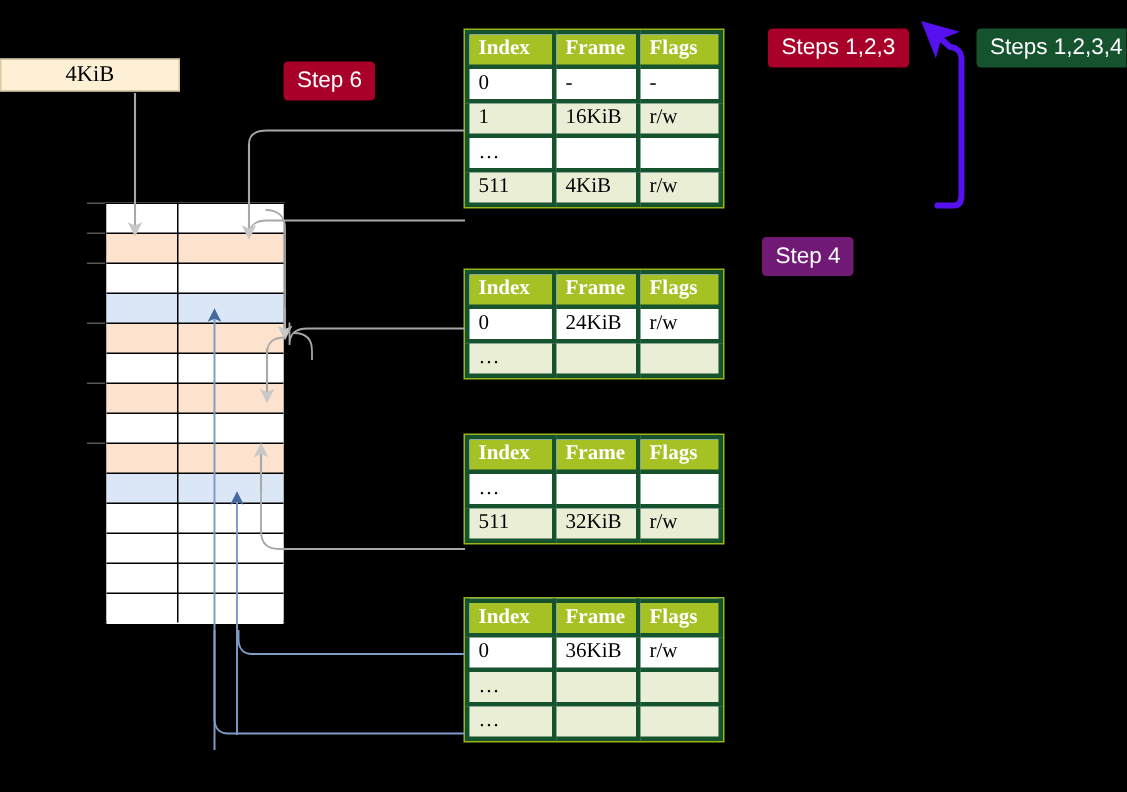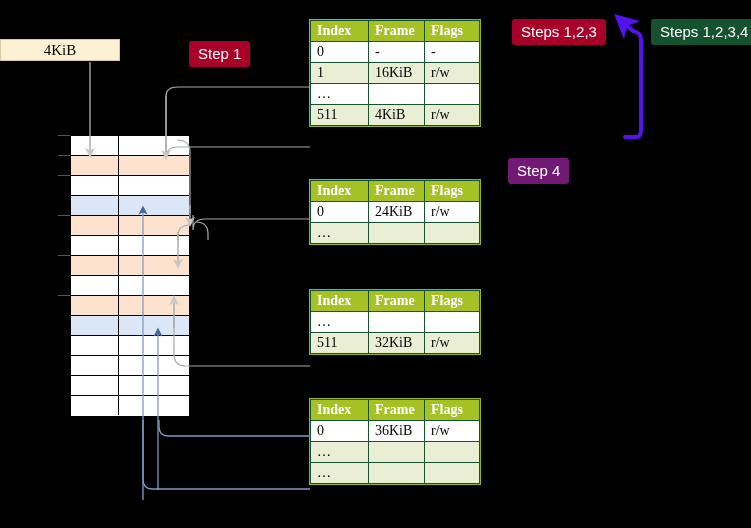--- a/index.html
+++ b/index.html
@@ -82,21 +82,21 @@
   .pt {
     position: absolute;
     border-collapse: collapse;
     background: #ffffff;
     font-size: 14px;
     color: #000000;
     table-layout: fixed;
     box-shadow: 0 0 0 1px #9ab317;
   }
   .pt th, .pt td {
-    border: 1px solid #14532d;
+    border: 3px solid #14532d;
     padding: 2px 6px;
     text-align: left;
     height: 21px;
     box-sizing: border-box;
     overflow: hidden;
     white-space: nowrap;
   }
   .pt th {
     background: #a6c124;
     color: #ffffff;
@@ -115,21 +115,21 @@
     position: absolute;
     left: 0; top: 0;
     width: 751px; height: 528px;
     pointer-events: none;
   }
 </style>
 </head>
 <body>
 
 <div id="badge-layer">
-    <div class="badge badge-red" style="left: 189px; top: 41px; background: rgb(168, 0, 40);">Step 1</div>
+    <div class="badge badge-red" style="left: 189px; top: 41px; background: rgb(168, 0, 40);">Step 6</div>
     <div class="badge badge-red" style="left: 512px; top: 19px; background: rgb(168, 0, 40);">Steps 1,2,3</div>
     <div class="badge badge-blue" style="left: 651px; top: 19px; background: #14532d;">Steps 1,2,3,4</div>
     <div class="badge badge-red" style="left: 508px; top: 158px; background: #701a75;">Step 4</div>
   </div>
 
 <div class="frame-box" id="frame-box" style="left: 0px; top: 39px; width: 120px; height: 22px; background: rgb(253, 240, 213);">
   <span>4KiB</span>
 </div>
 
 <div id="memory-column" style="left: 70px; top: 135px; width: 120px; height: 280px;">

